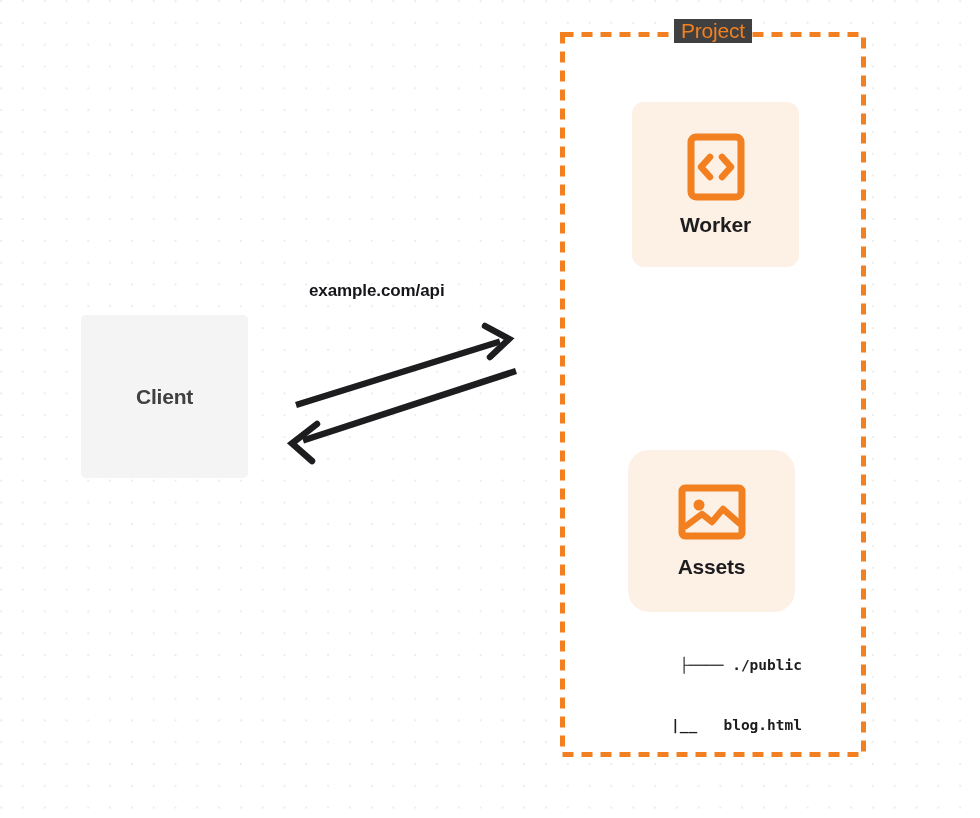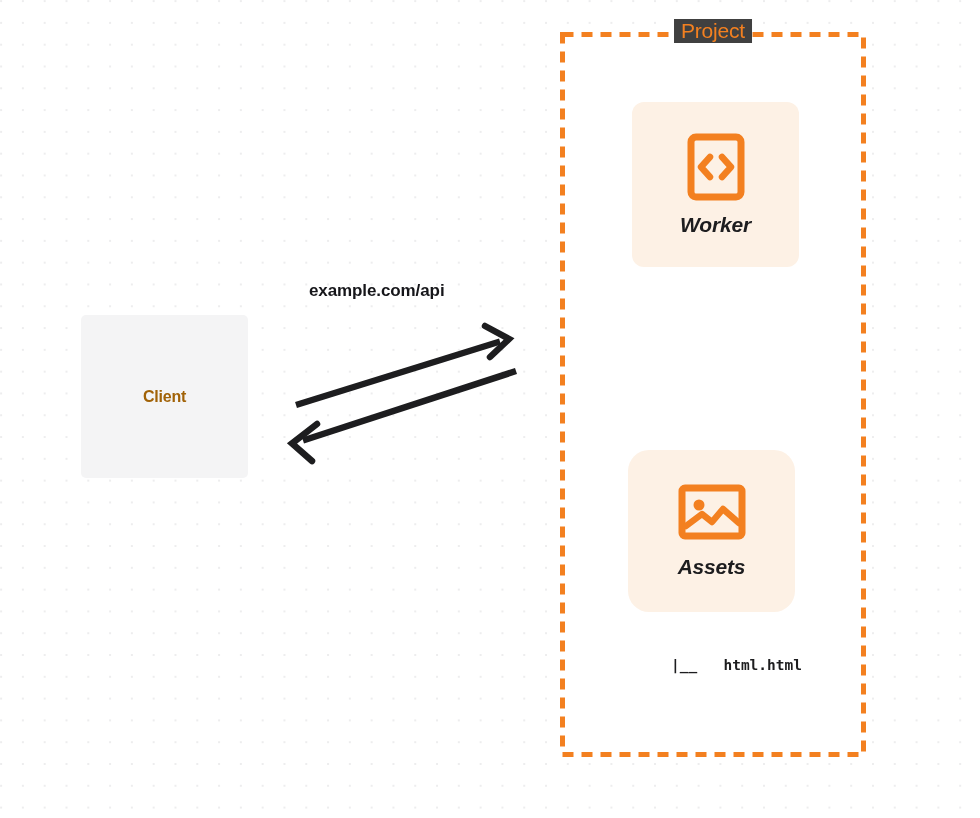--- a/index.html
+++ b/index.html
@@ -27,23 +27,23 @@
     top: 315px;
     width: 167px;
     height: 163px;
     background: #f4f4f5;
     border-radius: 5px;
     display: flex;
     align-items: center;
     justify-content: center;
   }
   .client-label {
-    font-size: 16px;
-    font-weight: bold;
-    color: #a16207;
+    font-size: 21px;
+    font-weight: bold;
+    color: #404040;
     letter-spacing: -0.2px;
   }
 
   
   .arrows-svg {
     position: absolute;
     left: 0;
     top: 0;
     width: 980px;
     height: 818px;
@@ -91,21 +91,20 @@
 
   
   .card {
     position: absolute;
     background: #fdf1e5;
     border-radius: 12px;
     display: flex;
     flex-direction: column;
     align-items: center;
     justify-content: center;
-    font-style: italic;
   }
   .card-worker {
     left: 72px;
     top: 70px;
     width: 167px;
     height: 165px;
   }
   .card-assets {
     left: 68px;
     top: 418px;
@@ -184,18 +183,19 @@
     <div class="card card-assets">
       <svg class="card-icon" width="68" height="58" viewBox="0 0 68 58">
         <rect x="4" y="5" width="60" height="48" rx="3" ry="3" fill="none" stroke="#f38020" stroke-width="7"></rect>
         <circle cx="21" cy="22" r="5.5" fill="#f38020"></circle>
         <polyline points="8,43 24,31 34,39 45,26 61,40" fill="none" stroke="#f38020" stroke-width="6.5" stroke-linecap="round" stroke-linejoin="round"></polyline>
       </svg>
       <span class="card-label">Assets</span>
     </div>
 
     <div class="file-tree">
-      <span class="tree-line">  |__   html.html</span>
+      <span class="tree-line">├──── ./public</span>
+      <span class="tree-line">  |__   blog.html</span>
       
     </div>
 
   </div>
 </div>
 
 </body></html>

